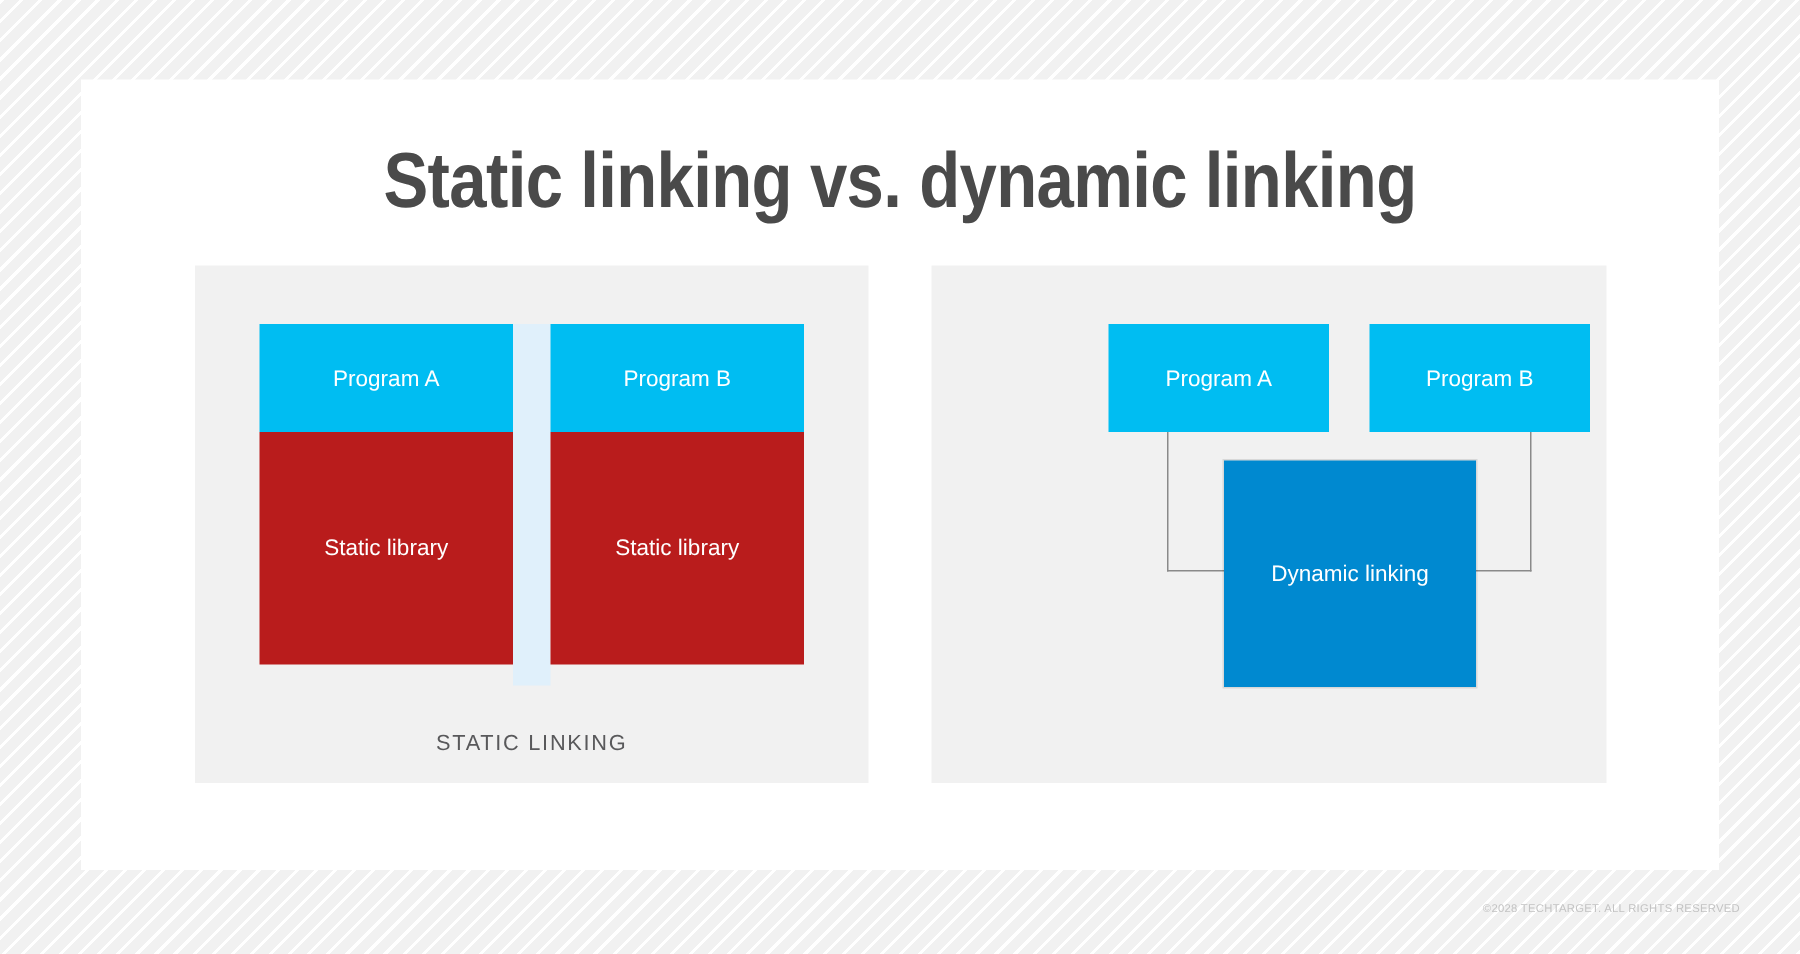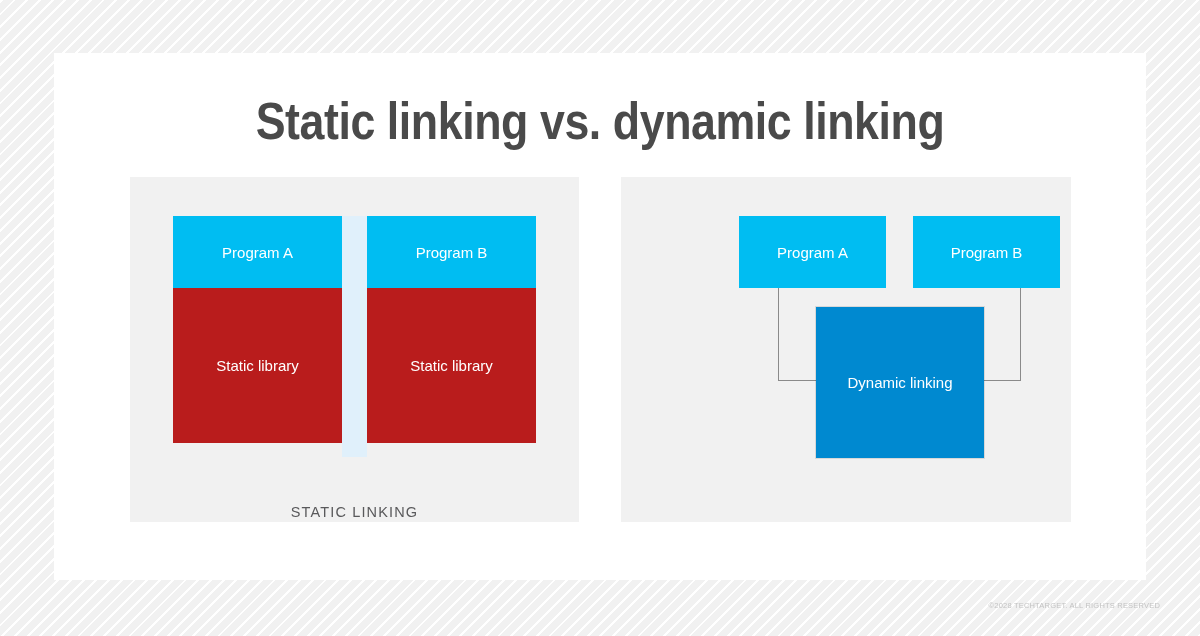--- a/index.html
+++ b/index.html
@@ -59,21 +59,21 @@
     top: 124px;
     height: 345px;
     background: #f1f1f1;
   }
   .panel-static  { left: 76px;  width: 449px; }
   .panel-dynamic { left: 567px; width: 450px; }
 
   .panel-caption {
     position: absolute;
     left: 0;
-    bottom: 2px;
+    bottom: 18px;
     width: 100%;
     text-align: center;
     font-size: 14.5px;
     letter-spacing: 1.15px;
     color: #59595b;
     white-space: nowrap;
   }
 
   
   .stack {

